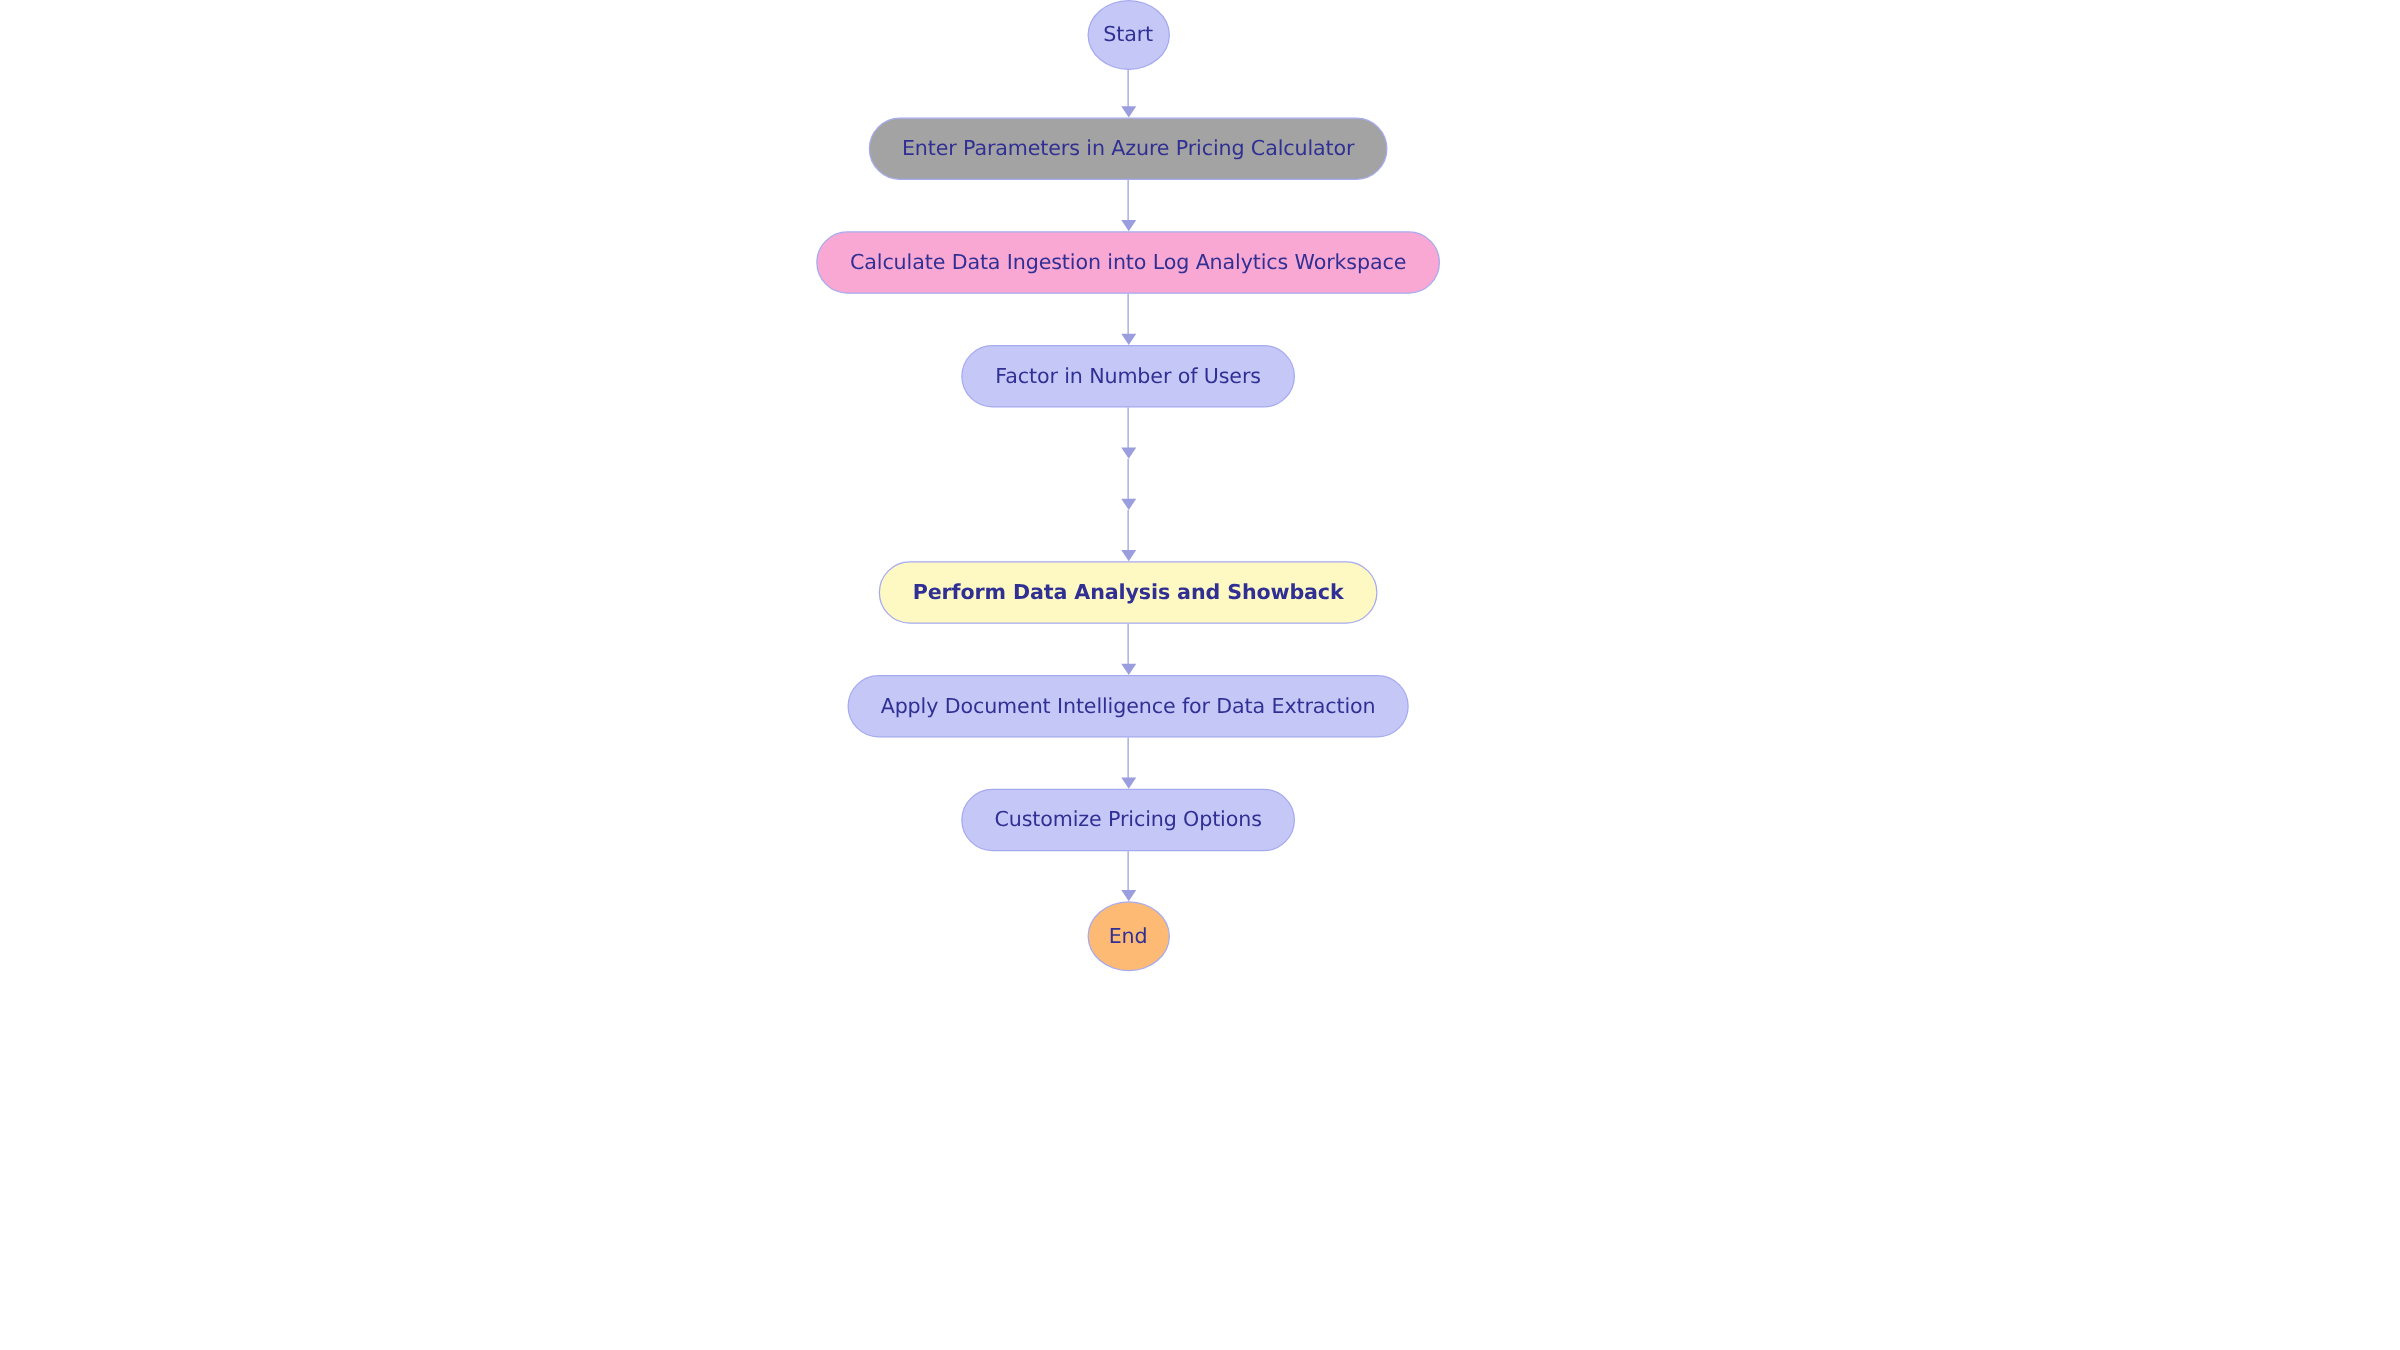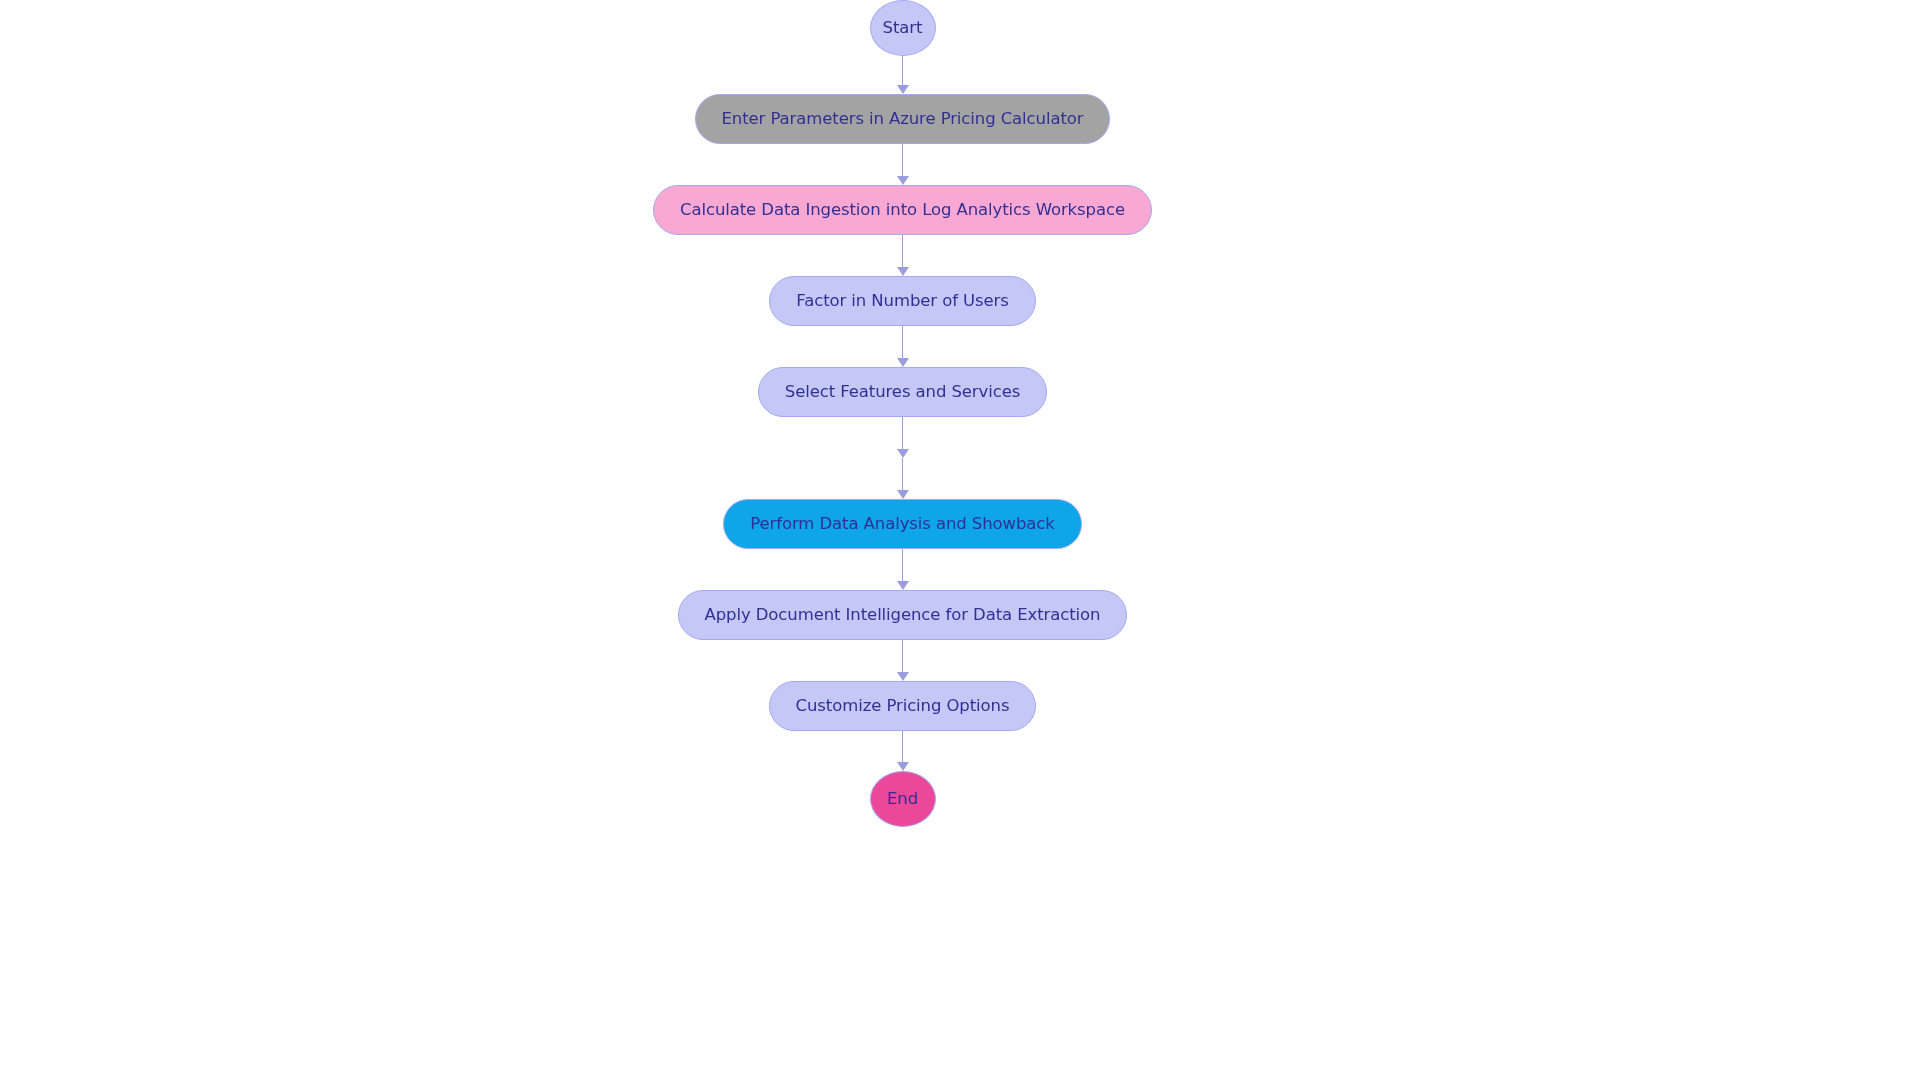--- a/index.html
+++ b/index.html
@@ -122,36 +122,33 @@
 
     <div class="node node-process" style="background: rgb(197, 200, 247); border-color: rgb(165, 170, 240); color: rgb(48, 48, 148);">
       <span>Factor in Number of Users</span>
     </div>
 
     <div class="connector c-h-41">
       <div class="line" style="background: rgb(154, 158, 222);"></div>
       <div class="arrowhead" style="border-top-color: rgb(154, 158, 222);"></div>
     </div>
 
-    <div class="node node-process" style="background: rgb(197, 200, 247); border-color: rgb(165, 170, 240); color: rgb(48, 48, 148);">
-      <span>Select Features and Services</span>
-    </div>
 
     <div class="connector c-h-41">
       <div class="line" style="background: rgb(154, 158, 222);"></div>
       <div class="arrowhead" style="border-top-color: rgb(154, 158, 222);"></div>
     </div>
 
 
     <div class="connector c-h-41">
       <div class="line" style="background: rgb(154, 158, 222);"></div>
       <div class="arrowhead" style="border-top-color: rgb(154, 158, 222);"></div>
     </div>
 
-    <div class="node node-process" style="background: #0ea5e9; border-color: rgb(165, 170, 240); color: rgb(48, 48, 148);">
+    <div class="node node-process" style="background: #fef9c3; border-color: rgb(165, 170, 240); color: rgb(48, 48, 148); font-weight: bold;">
       <span>Perform Data Analysis and Showback</span>
     </div>
 
     <div class="connector c-h-41">
       <div class="line" style="background: rgb(154, 158, 222);"></div>
       <div class="arrowhead" style="border-top-color: rgb(154, 158, 222);"></div>
     </div>
 
     <div class="node node-process" style="background: rgb(197, 200, 247); border-color: rgb(165, 170, 240); color: rgb(48, 48, 148);">
       <span>Apply Document Intelligence for Data Extraction</span>
@@ -164,18 +161,18 @@
 
     <div class="node node-process" style="background: rgb(197, 200, 247); border-color: rgb(165, 170, 240); color: rgb(48, 48, 148); text-align: center;">
       <span>Customize Pricing Options</span>
     </div>
 
     <div class="connector c-h-40">
       <div class="line" style="background: rgb(154, 158, 222);"></div>
       <div class="arrowhead" style="border-top-color: rgb(154, 158, 222);"></div>
     </div>
 
-    <div class="node node-terminal" style="background: #ec4899; border-color: rgb(165, 170, 240); color: rgb(48, 48, 148);">
+    <div class="node node-terminal" style="background: #fdba74; border-color: rgb(165, 170, 240); color: rgb(48, 48, 148);">
       <span>End</span>
     </div>
 
   </div>
 </div>
 
 </body></html>

